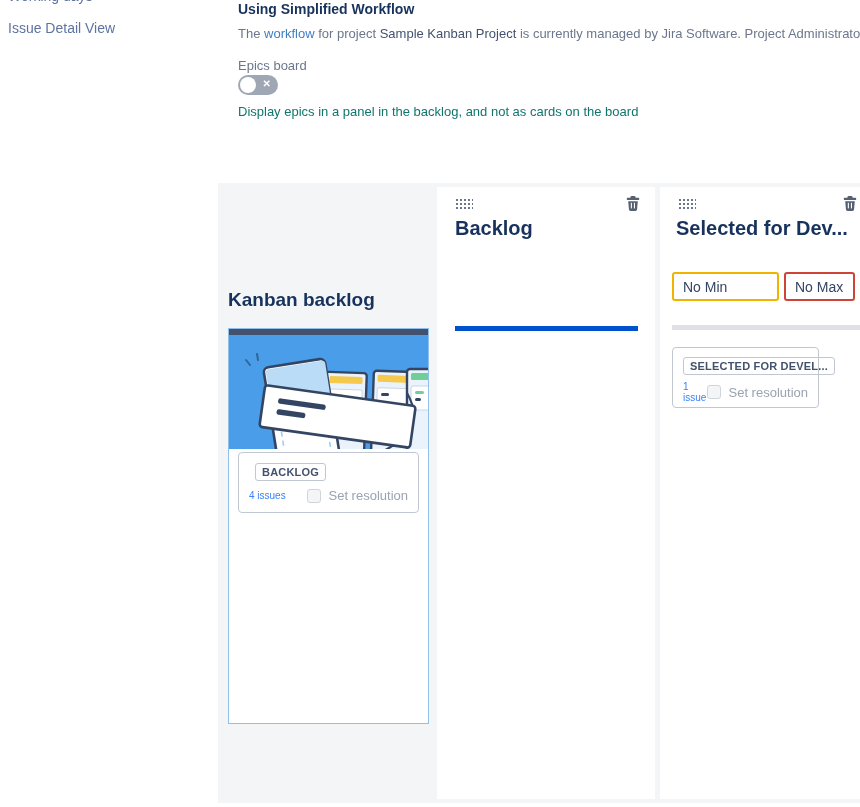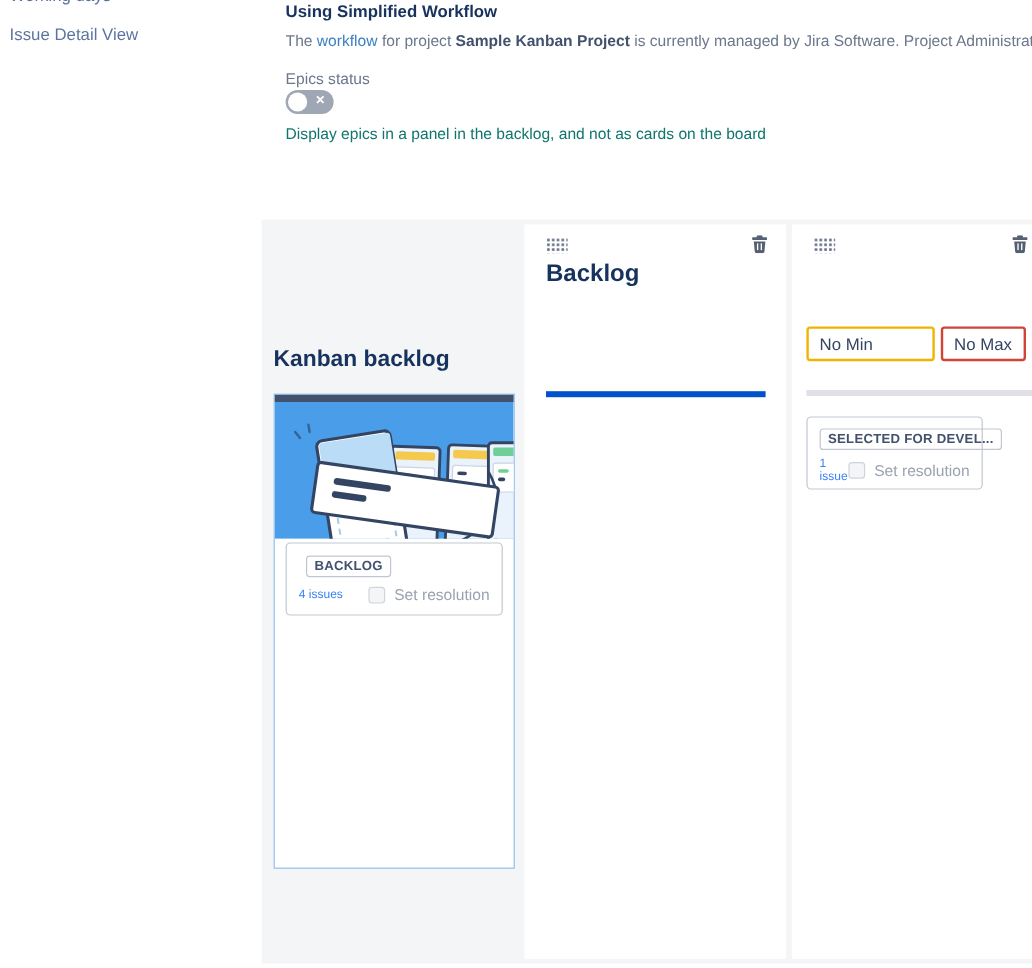--- a/index.html
+++ b/index.html
@@ -15,21 +15,21 @@
   #working-days { top:-12px; }
   #issue-detail-view { top:20px; }
 
   
   .wf-heading { position:absolute; left:238px; top:1px; font-size:14px; font-weight:700; color:#17325C; }
   .wf-line {
     position:absolute; left:238px; top:26px; width:622px;
     font-size:13px; color:#6B778C; white-space:nowrap; overflow:hidden;
   }
   .wf-line a { color:#3B7FC4; }
-  .wf-line b { color:#42526E; font-weight:700; }
+  .wf-line b { color:#42526E; font-weight:400; }
   .epics-label { position:absolute; left:238px; top:58px; font-size:13px; color:#6B778C; }
   .toggle {
     position:absolute; left:238px; top:75px; width:40px; height:20px;
     background:#A0A7B4; border-radius:10px; cursor:pointer;
   }
   .toggle .knob {
     position:absolute; left:2px; top:2px; width:16px; height:16px;
     background:#fff; border-radius:50%;
   }
   .toggle .xg {
@@ -110,21 +110,21 @@
 
 <section>
   <h2 class="wf-heading">Using Simplified Workflow</h2>
   <div class="wf-line">
     <span>The</span>
     <a>workflow</a>
     <span>for project</span>
     <b>Sample Kanban Project</b>
     <span>is currently managed by Jira Software. Project Administrators can ad</span>
   </div>
-  <div class="epics-label">Epics status</div>
+  <div class="epics-label">Epics board</div>
   <div class="toggle">
     <span class="knob"></span>
     <span class="xg">✕</span>
   </div>
   <div class="epics-desc">Display epics in a panel in the backlog, and not as cards on the board</div>
 </section>
 
 <div class="panel">
 
   <div>
@@ -203,20 +203,21 @@
     <span class="drag"></span>
     <button class="trash-btn">
       <svg viewBox="0 0 13 15" width="14" height="15">
         <rect x="4" y="0" width="5" height="2.4" rx="1.2" fill="#556073"></rect>
         <rect x="0.3" y="1.8" width="12.4" height="2.1" rx="0.6" fill="#556073"></rect>
         <path d="M1.7 5.3 h9.6 l-0.75 8.2 a1.6 1.6 0 0 1 -1.6 1.45 h-4.9 a1.6 1.6 0 0 1 -1.6 -1.45 z" fill="#556073"></path>
         <rect x="4.3" y="6.8" width="1.1" height="5.6" fill="#fff"></rect>
         <rect x="7.4" y="6.8" width="1.1" height="5.6" fill="#fff"></rect>
       </svg>
     </button>
+    <div class="col-title">Selected for Dev...</div>
     <div class="limits">
       <input id="min-input" value="No Min" style="">
       <input id="max-input" value="No Max" style="">
     </div>
     <div class="divider-bar"></div>
     <div class="status-box sel-status">
       <span class="lozenge">SELECTED FOR DEVEL...</span>
       <div class="status-row">
         <span class="count">1 issue</span>
         <span class="cbx"></span>

